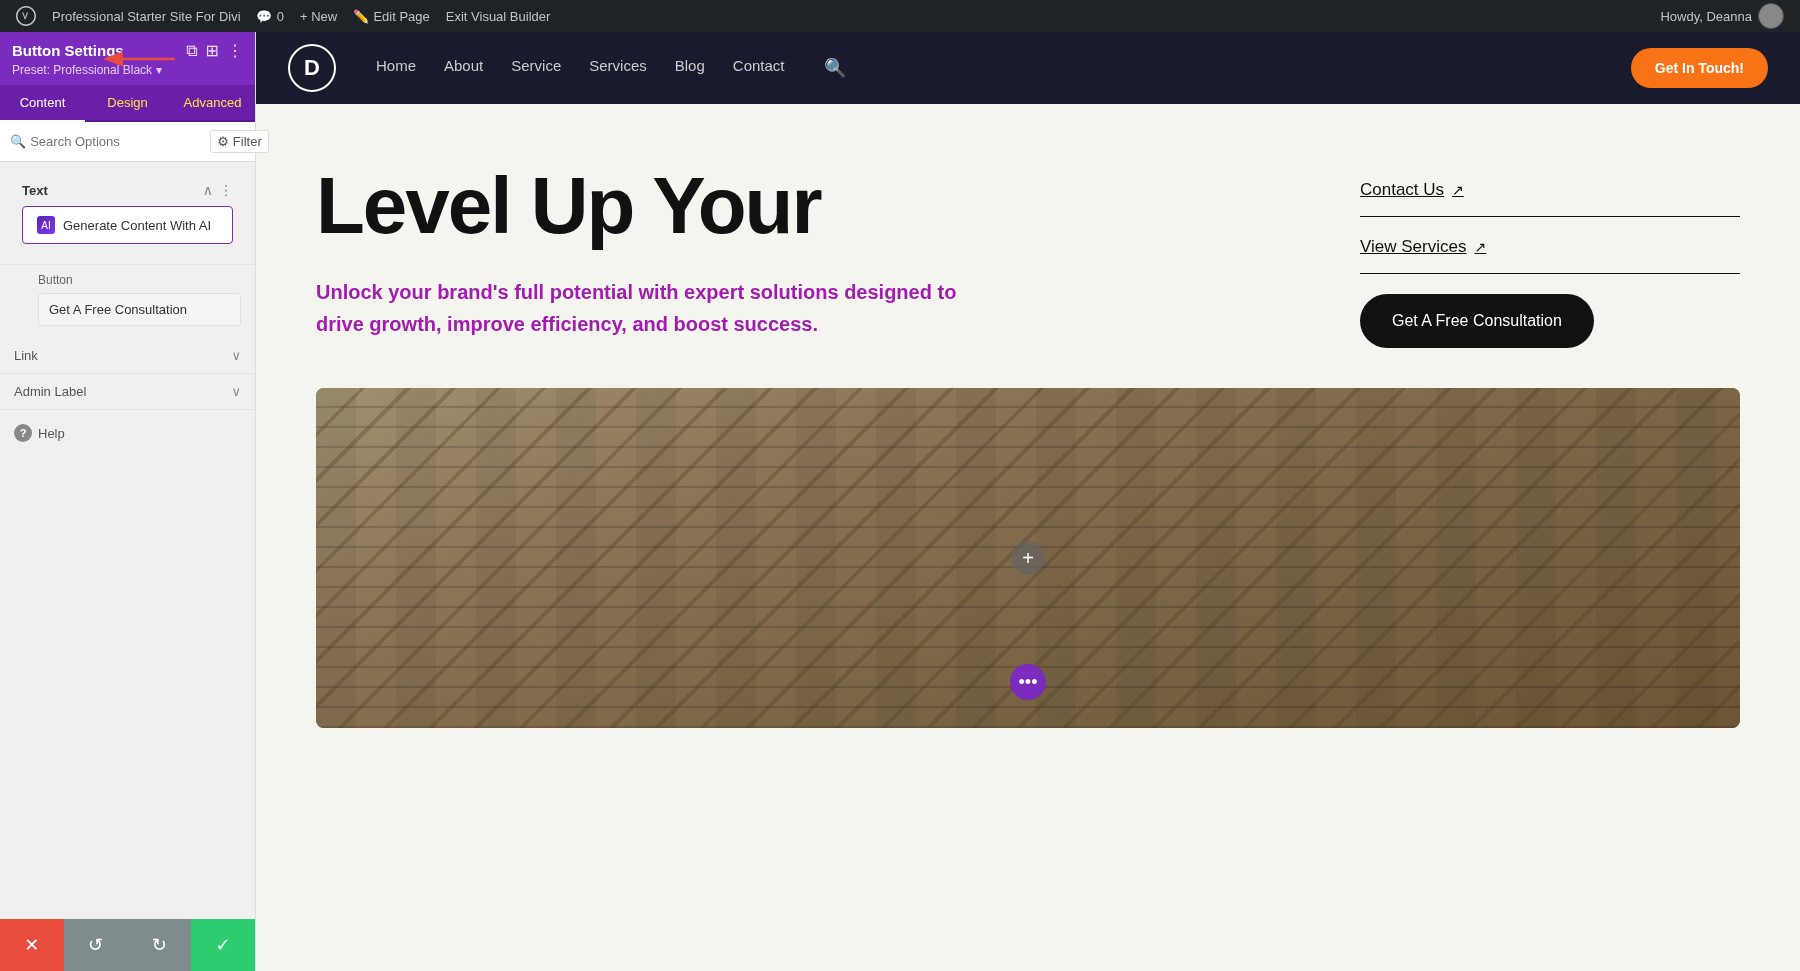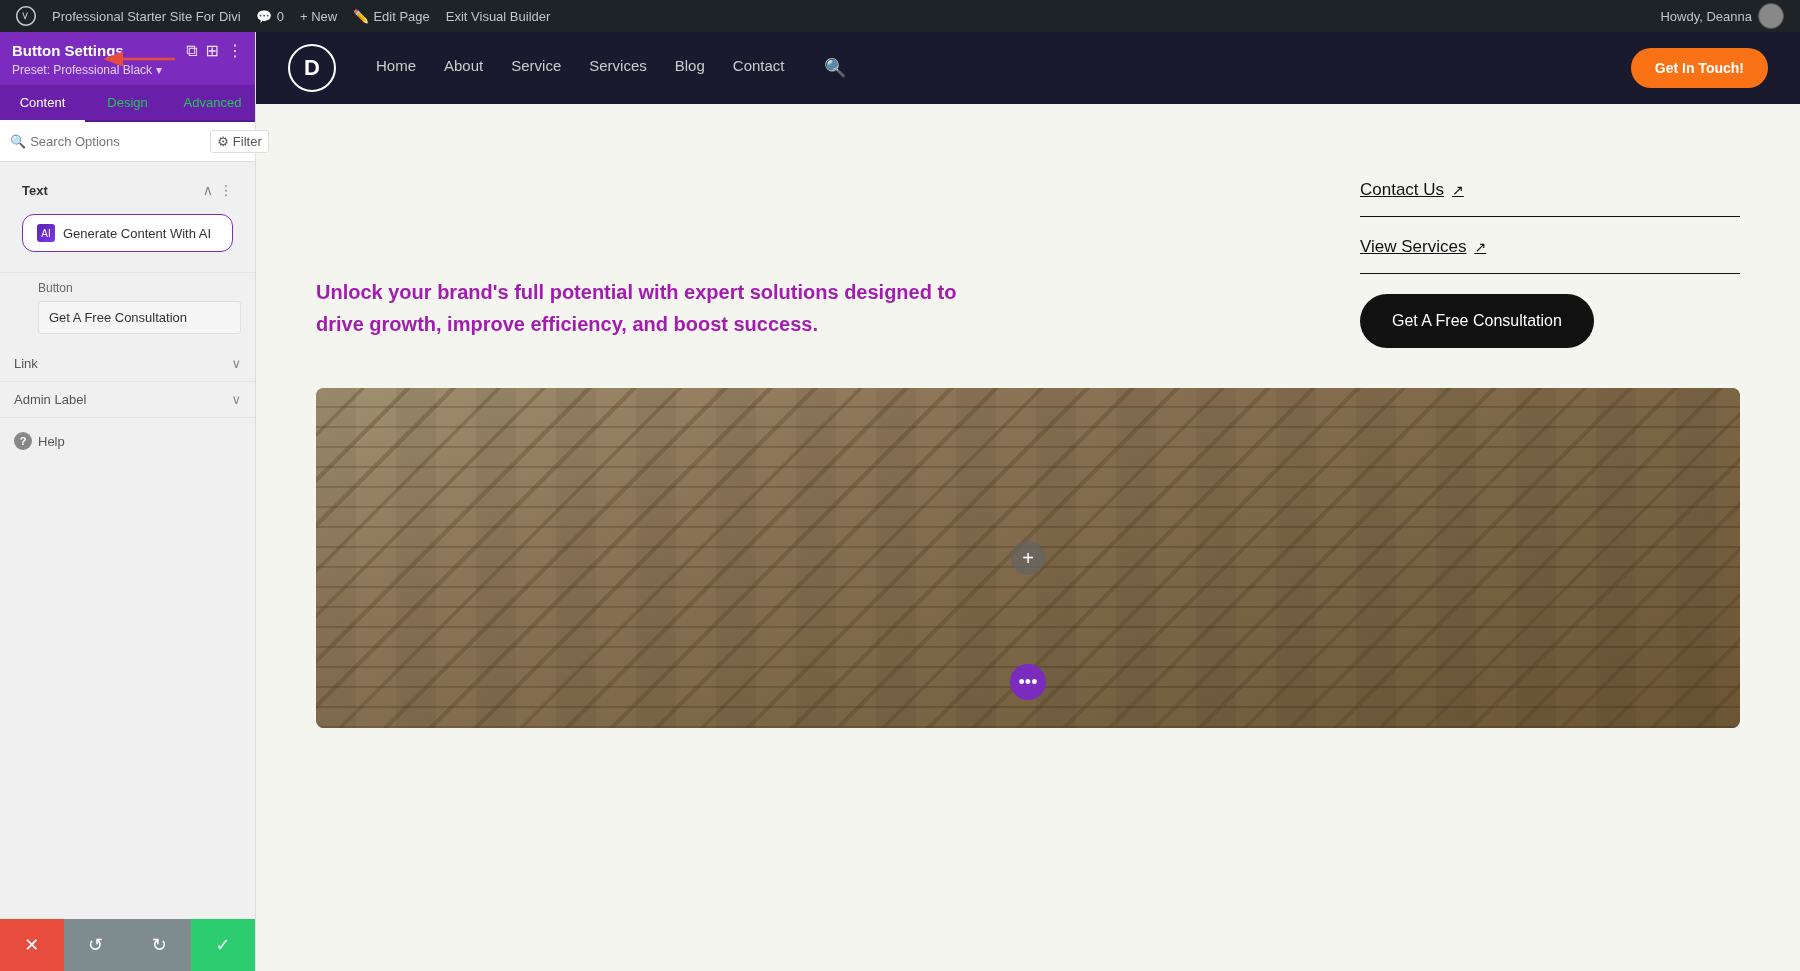--- a/index.html
+++ b/index.html
@@ -108,21 +108,21 @@
     .panel-tabs {
       display: flex;
       background: #6a1fa8;
       border-bottom: 2px solid #5a1890;
     }
     .panel-tab {
       flex: 1;
       text-align: center;
       padding: 10px 4px;
       font-size: 13px;
-      color: #22c55e;
+      color: #fde047;
       cursor: pointer;
     }
     .panel-tab.active {
       color: #fff;
       border-bottom: 2px solid #fff;
       margin-bottom: -2px;
       font-weight: 500;
     }
 
     
@@ -178,24 +178,24 @@
       gap: 6px;
     }
     .section-icon {
       color: #888;
       font-size: 14px;
       cursor: pointer;
     }
 
     
     .ai-generate-btn {
-      margin: 8px 14px 12px;
+      margin: 0 14px 12px;
       background: #fff;
       border: 1.5px solid #7b2cbf;
-      border-radius: 12px;
+      border-radius: 4px;
       padding: 9px 14px;
       display: flex;
       align-items: center;
       gap: 8px;
       cursor: pointer;
       font-size: 13px;
       color: #333;
       font-weight: 500;
       width: calc(100% - 28px);
     }
@@ -656,21 +656,21 @@
       <button class="cta-nav-btn">
         <span>Get In Touch!</span>
       </button>
     </div>
 
     <div class="site-content">
 
       <div class="hero-section">
         <div class="hero-left">
           <h1 class="hero-title">
-            <br>
+            <span>Level Up Your</span><br>
           </h1>
           <p class="hero-subtitle">Unlock your brand's full potential with expert solutions designed to drive growth, improve efficiency, and boost success.</p>
         </div>
         <div class="hero-right">
           <div class="hero-link">
             <span>Contact Us</span>
             <span class="hero-link-arrow">↗</span>
           </div>
           <div class="hero-link">
             <span>View Services</span>

